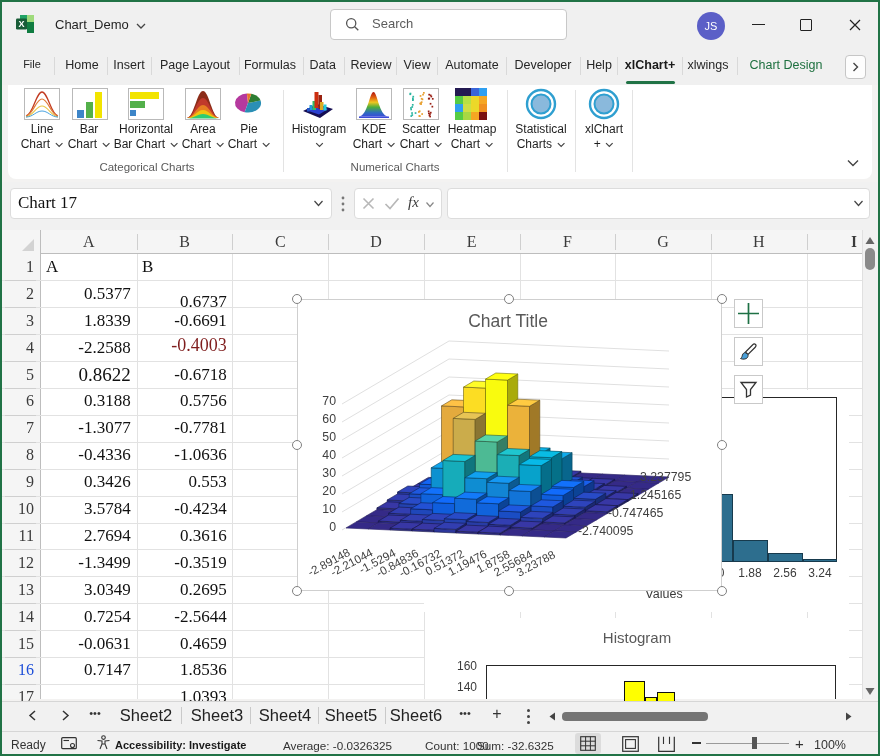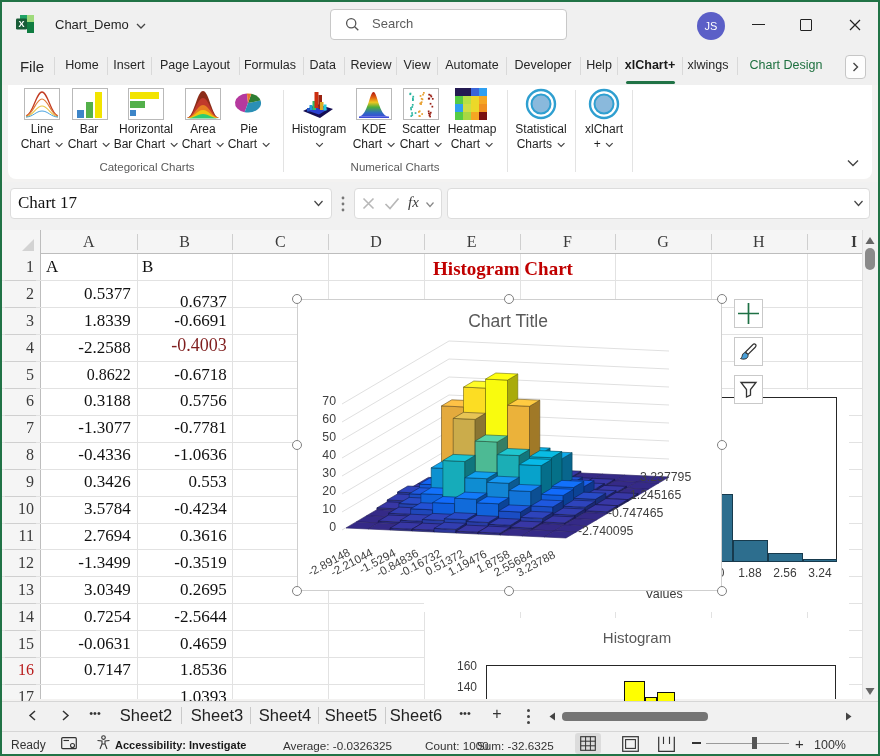--- a/index.html
+++ b/index.html
@@ -22,21 +22,21 @@
       <line x1="9.7" y1="9.7" x2="13.3" y2="13.3" stroke="#555" stroke-width="1.3"></line>
     </svg>
 <div style="position:absolute;left:372px;top:17px;font-family:'Liberation Sans',sans-serif;font-size:13px;color:#5c5c5c;font-weight:400;white-space:nowrap;line-height:1.15;">Search</div>
 <div style="position:absolute;left:697px;top:12px;width:28px;height:28px;background:#5b5fc7;border-radius:50%;color:#fff;font-size:11px;display:flex;align-items:center;justify-content:center;">JS</div>
 <div style="position:absolute;left:752px;top:24px;width:13px;height:1px;background:#222;height:1.4px;"></div>
 <div style="position:absolute;left:800px;top:19px;width:12px;height:12px;border:1.4px solid #222;border-radius:1px;"></div>
 <svg style="position:absolute;left:848px;top:18px" width="14" height="14" viewBox="0 0 14 14">
       <path d="M2 2 L12 12 M12 2 L2 12" stroke="#222" stroke-width="1.2"></path>
     </svg>
 <div style="position:absolute;left:0px;top:48px;width:880px;height:37px;background:#f0f0f0;"></div>
-<div style="position:absolute;left:32px;transform:translateX(-50%);top:58px;font-family:'Liberation Sans',sans-serif;font-size:15px;color:#262626;font-weight:400;white-space:nowrap;line-height:1.15;">File</div>
+<div style="position:absolute;left:32px;transform:translateX(-50%);top:58px;font-family:'Liberation Sans',sans-serif;font-size:11px;color:#262626;font-weight:400;white-space:nowrap;line-height:1.15;">File</div>
 <div style="position:absolute;left:82px;transform:translateX(-50%);top:58px;font-family:'Liberation Sans',sans-serif;font-size:12.5px;color:#262626;font-weight:400;white-space:nowrap;line-height:1.15;">Home</div>
 <div style="position:absolute;left:129px;transform:translateX(-50%);top:58px;font-family:'Liberation Sans',sans-serif;font-size:12.5px;color:#262626;font-weight:400;white-space:nowrap;line-height:1.15;">Insert</div>
 <div style="position:absolute;left:195px;transform:translateX(-50%);top:58px;font-family:'Liberation Sans',sans-serif;font-size:12.5px;color:#262626;font-weight:400;white-space:nowrap;line-height:1.15;">Page Layout</div>
 <div style="position:absolute;left:270px;transform:translateX(-50%);top:58px;font-family:'Liberation Sans',sans-serif;font-size:12.5px;color:#262626;font-weight:400;white-space:nowrap;line-height:1.15;">Formulas</div>
 <div style="position:absolute;left:322.7px;transform:translateX(-50%);top:58px;font-family:'Liberation Sans',sans-serif;font-size:12.5px;color:#262626;font-weight:400;white-space:nowrap;line-height:1.15;">Data</div>
 <div style="position:absolute;left:371px;transform:translateX(-50%);top:58px;font-family:'Liberation Sans',sans-serif;font-size:12.5px;color:#262626;font-weight:400;white-space:nowrap;line-height:1.15;">Review</div>
 <div style="position:absolute;left:417px;transform:translateX(-50%);top:58px;font-family:'Liberation Sans',sans-serif;font-size:12.5px;color:#262626;font-weight:400;white-space:nowrap;line-height:1.15;">View</div>
 <div style="position:absolute;left:472px;transform:translateX(-50%);top:58px;font-family:'Liberation Sans',sans-serif;font-size:12.5px;color:#262626;font-weight:400;white-space:nowrap;line-height:1.15;text-align:right;">Automate</div>
 <div style="position:absolute;left:543px;transform:translateX(-50%);top:58px;font-family:'Liberation Sans',sans-serif;font-size:12.5px;color:#262626;font-weight:400;white-space:nowrap;line-height:1.15;">Developer</div>
 <div style="position:absolute;left:599px;transform:translateX(-50%);top:58px;font-family:'Liberation Sans',sans-serif;font-size:12.5px;color:#262626;font-weight:400;white-space:nowrap;line-height:1.15;">Help</div>
@@ -290,21 +290,21 @@
 <div style="position:absolute;left:0;top:388.0px;width:34px;height:26.9px;font-family:'Liberation Serif',serif;font-size:16px;color:#3b3b3b;text-align:right;display:flex;align-items:center;justify-content:flex-end;">6</div>
 <div style="position:absolute;left:0;top:414.9px;width:34px;height:26.9px;font-family:'Liberation Serif',serif;font-size:16px;color:#3b3b3b;text-align:right;display:flex;align-items:center;justify-content:flex-end;">7</div>
 <div style="position:absolute;left:0;top:441.8px;width:34px;height:26.9px;font-family:'Liberation Serif',serif;font-size:16px;color:#3b3b3b;text-align:right;display:flex;align-items:center;justify-content:flex-end;">8</div>
 <div style="position:absolute;left:0;top:468.7px;width:34px;height:26.9px;font-family:'Liberation Serif',serif;font-size:16px;color:#3b3b3b;text-align:right;display:flex;align-items:center;justify-content:flex-end;">9</div>
 <div style="position:absolute;left:0;top:495.6px;width:34px;height:26.9px;font-family:'Liberation Serif',serif;font-size:16px;color:#3b3b3b;text-align:right;display:flex;align-items:center;justify-content:flex-end;">10</div>
 <div style="position:absolute;left:0;top:522.5px;width:34px;height:26.9px;font-family:'Liberation Serif',serif;font-size:16px;color:#3b3b3b;text-align:right;display:flex;align-items:center;justify-content:flex-end;">11</div>
 <div style="position:absolute;left:0;top:549.4px;width:34px;height:26.9px;font-family:'Liberation Serif',serif;font-size:16px;color:#3b3b3b;text-align:right;display:flex;align-items:center;justify-content:flex-end;">12</div>
 <div style="position:absolute;left:0;top:576.3px;width:34px;height:26.9px;font-family:'Liberation Serif',serif;font-size:16px;color:#3b3b3b;text-align:right;display:flex;align-items:center;justify-content:flex-end;">13</div>
 <div style="position:absolute;left:0;top:603.2px;width:34px;height:26.9px;font-family:'Liberation Serif',serif;font-size:16px;color:#3b3b3b;text-align:right;display:flex;align-items:center;justify-content:flex-end;">14</div>
 <div style="position:absolute;left:0;top:630.1px;width:34px;height:26.9px;font-family:'Liberation Serif',serif;font-size:16px;color:#3b3b3b;text-align:right;display:flex;align-items:center;justify-content:flex-end;">15</div>
-<div style="position:absolute;left:0;top:657.0px;width:34px;height:26.9px;font-family:'Liberation Serif',serif;font-size:16px;color:#b91c1c;text-align:right;display:flex;align-items:center;justify-content:flex-end;">16</div>
+<div style="position:absolute;left:0;top:657.0px;width:34px;height:26.9px;font-family:'Liberation Serif',serif;font-size:16px;color:#1d4ed8;text-align:right;display:flex;align-items:center;justify-content:flex-end;">16</div>
 <div style="position:absolute;left:0;top:683.9px;width:34px;height:26.9px;font-family:'Liberation Serif',serif;font-size:16px;color:#3b3b3b;text-align:right;display:flex;align-items:center;justify-content:flex-end;">17</div>
 <div style="position:absolute;left:136.7px;top:253.5px;width:1px;height:445.5px;background:#e2e2e2;"></div>
     <div style="position:absolute;left:232.4px;top:253.5px;width:1px;height:445.5px;background:#e2e2e2;"></div>
     <div style="position:absolute;left:328.1px;top:253.5px;width:1px;height:445.5px;background:#e2e2e2;"></div>
     <div style="position:absolute;left:423.8px;top:253.5px;width:1px;height:445.5px;background:#e2e2e2;"></div>
     <div style="position:absolute;left:519.5px;top:253.5px;width:1px;height:445.5px;background:#e2e2e2;"></div>
     <div style="position:absolute;left:615.2px;top:253.5px;width:1px;height:445.5px;background:#e2e2e2;"></div>
     <div style="position:absolute;left:710.9px;top:253.5px;width:1px;height:445.5px;background:#e2e2e2;"></div>
     <div style="position:absolute;left:806.6px;top:253.5px;width:1px;height:445.5px;background:#e2e2e2;"></div>
     <div style="position:absolute;left:0px;top:280.4px;width:862px;height:1px;background:#e2e2e2;"></div>
@@ -348,21 +348,21 @@
     <div style="position:absolute;left:5px;top:657.0px;width:31.0px;height:1px;background:#cfcfcf;"></div>
     <div style="position:absolute;left:5px;top:683.9px;width:31.0px;height:1px;background:#cfcfcf;"></div>
 <div style="position:absolute;left:46px;top:253.5px;width:90px;height:26.9px;font-family:'Liberation Serif',serif;font-size:17px;color:#111;display:flex;align-items:center;">A</div>
 <div style="position:absolute;left:142px;top:253.5px;width:90px;height:26.9px;font-family:'Liberation Serif',serif;font-size:17px;color:#111;display:flex;align-items:center;">B</div>
 <div style="position:absolute;left:41px;top:280.4px;width:89.7px;height:26.9px;font-family:'Liberation Serif',serif;font-size:17px;color:#111;display:flex;align-items:center;justify-content:flex-end;">0.5377</div>
 <div style="position:absolute;left:137px;top:280.4px;width:89.7px;height:26.9px;font-family:'Liberation Serif',serif;font-size:17px;color:#111;display:flex;align-items:center;justify-content:flex-end;margin-top:8px;">0.6737</div>
 <div style="position:absolute;left:41px;top:307.3px;width:89.7px;height:26.9px;font-family:'Liberation Serif',serif;font-size:17px;color:#111;display:flex;align-items:center;justify-content:flex-end;">1.8339</div>
 <div style="position:absolute;left:137px;top:307.3px;width:89.7px;height:26.9px;font-family:'Liberation Serif',serif;font-size:17px;color:#111;display:flex;align-items:center;justify-content:flex-end;">-0.6691</div>
 <div style="position:absolute;left:41px;top:334.2px;width:89.7px;height:26.9px;font-family:'Liberation Serif',serif;font-size:17px;color:#111;display:flex;align-items:center;justify-content:flex-end;">-2.2588</div>
 <div style="position:absolute;left:137px;top:332px;width:89.7px;height:26.9px;font-family:'Liberation Serif',serif;font-size:18px;color:#7f1d1d;display:flex;align-items:center;justify-content:flex-end;">-0.4003</div>
-<div style="position:absolute;left:41px;top:361.1px;width:89.7px;height:26.9px;font-family:'Liberation Serif',serif;font-size:16px;color:#111;display:flex;align-items:center;justify-content:flex-end;">0.8622</div>
+<div style="position:absolute;left:41px;top:361.1px;width:89.7px;height:26.9px;font-family:'Liberation Serif',serif;font-size:19px;color:#111;display:flex;align-items:center;justify-content:flex-end;">0.8622</div>
 <div style="position:absolute;left:137px;top:361.1px;width:89.7px;height:26.9px;font-family:'Liberation Serif',serif;font-size:17px;color:#111;display:flex;align-items:center;justify-content:flex-end;">-0.6718</div>
 <div style="position:absolute;left:41px;top:388.0px;width:89.7px;height:26.9px;font-family:'Liberation Serif',serif;font-size:17px;color:#111;display:flex;align-items:center;justify-content:flex-end;">0.3188</div>
 <div style="position:absolute;left:137px;top:388.0px;width:89.7px;height:26.9px;font-family:'Liberation Serif',serif;font-size:17px;color:#111;display:flex;align-items:center;justify-content:flex-end;">0.5756</div>
 <div style="position:absolute;left:41px;top:414.9px;width:89.7px;height:26.9px;font-family:'Liberation Serif',serif;font-size:17px;color:#111;display:flex;align-items:center;justify-content:flex-end;">-1.3077</div>
 <div style="position:absolute;left:137px;top:414.9px;width:89.7px;height:26.9px;font-family:'Liberation Serif',serif;font-size:17px;color:#111;display:flex;align-items:center;justify-content:flex-end;">-0.7781</div>
 <div style="position:absolute;left:41px;top:441.8px;width:89.7px;height:26.9px;font-family:'Liberation Serif',serif;font-size:17px;color:#111;display:flex;align-items:center;justify-content:flex-end;">-0.4336</div>
 <div style="position:absolute;left:137px;top:441.8px;width:89.7px;height:26.9px;font-family:'Liberation Serif',serif;font-size:17px;color:#111;display:flex;align-items:center;justify-content:flex-end;">-1.0636</div>
 <div style="position:absolute;left:41px;top:468.7px;width:89.7px;height:26.9px;font-family:'Liberation Serif',serif;font-size:17px;color:#111;display:flex;align-items:center;justify-content:flex-end;">0.3426</div>
 <div style="position:absolute;left:137px;top:468.7px;width:89.7px;height:26.9px;font-family:'Liberation Serif',serif;font-size:17px;color:#111;display:flex;align-items:center;justify-content:flex-end;">0.553</div>
 <div style="position:absolute;left:41px;top:495.6px;width:89.7px;height:26.9px;font-family:'Liberation Serif',serif;font-size:17px;color:#111;display:flex;align-items:center;justify-content:flex-end;">3.5784</div>
@@ -374,21 +374,20 @@
 <div style="position:absolute;left:41px;top:576.3px;width:89.7px;height:26.9px;font-family:'Liberation Serif',serif;font-size:17px;color:#111;display:flex;align-items:center;justify-content:flex-end;">3.0349</div>
 <div style="position:absolute;left:137px;top:576.3px;width:89.7px;height:26.9px;font-family:'Liberation Serif',serif;font-size:17px;color:#111;display:flex;align-items:center;justify-content:flex-end;">0.2695</div>
 <div style="position:absolute;left:41px;top:603.2px;width:89.7px;height:26.9px;font-family:'Liberation Serif',serif;font-size:17px;color:#111;display:flex;align-items:center;justify-content:flex-end;">0.7254</div>
 <div style="position:absolute;left:137px;top:603.2px;width:89.7px;height:26.9px;font-family:'Liberation Serif',serif;font-size:17px;color:#111;display:flex;align-items:center;justify-content:flex-end;">-2.5644</div>
 <div style="position:absolute;left:41px;top:630.1px;width:89.7px;height:26.9px;font-family:'Liberation Serif',serif;font-size:17px;color:#111;display:flex;align-items:center;justify-content:flex-end;">-0.0631</div>
 <div style="position:absolute;left:137px;top:630.1px;width:89.7px;height:26.9px;font-family:'Liberation Serif',serif;font-size:17px;color:#111;display:flex;align-items:center;justify-content:flex-end;">0.4659</div>
 <div style="position:absolute;left:41px;top:657.0px;width:89.7px;height:26.9px;font-family:'Liberation Serif',serif;font-size:17px;color:#111;display:flex;align-items:center;justify-content:flex-end;">0.7147</div>
 <div style="position:absolute;left:137px;top:657.0px;width:89.7px;height:26.9px;font-family:'Liberation Serif',serif;font-size:17px;color:#111;display:flex;align-items:center;justify-content:flex-end;">1.8536</div>
 <div style="position:absolute;left:41px;top:683.9px;width:89.7px;height:26.9px;font-family:'Liberation Serif',serif;font-size:17px;color:#111;display:flex;align-items:center;justify-content:flex-end;margin-top:32px;">0.205</div>
 <div style="position:absolute;left:137px;top:683.9px;width:89.7px;height:26.9px;font-family:'Liberation Serif',serif;font-size:17px;color:#111;display:flex;align-items:center;justify-content:flex-end;">1.0393</div>
-<div style="position:absolute;left:503px;top:258px;transform:translateX(-50%);font-family:'Liberation Serif',serif;font-size:19px;font-weight:bold;color:#c00000;white-space:nowrap;">Histogram Chart</div>
 <div style="position:absolute;left:424px;top:390px;width:425px;height:222px;background:#fff;"></div>
 <div style="position:absolute;left:510px;top:397px;width:327px;height:1.3px;background:#262626;"></div>
 <div style="position:absolute;left:836px;top:397px;width:1.3px;height:165px;background:#262626;"></div>
 <div style="position:absolute;left:510px;top:561px;width:327px;height:1.3px;background:#262626;"></div>
 <div style="position:absolute;left:698px;top:493.5px;width:35px;height:68.5px;background:#2d6e8e;border:1px solid #173a4d;"></div>
 <div style="position:absolute;left:733px;top:540.3px;width:35px;height:21.700000000000045px;background:#2d6e8e;border:1px solid #173a4d;"></div>
 <div style="position:absolute;left:768px;top:553.1px;width:35px;height:8.899999999999977px;background:#2d6e8e;border:1px solid #173a4d;"></div>
 <div style="position:absolute;left:803px;top:558.7px;width:34px;height:3.2999999999999545px;background:#2d6e8e;border:1px solid #173a4d;"></div>
 <div style="position:absolute;left:750px;transform:translateX(-50%);top:567px;font-family:'Liberation Sans',sans-serif;font-size:12px;color:#3b3b3b;font-weight:400;white-space:nowrap;line-height:1.15;">1.88</div>
 <div style="position:absolute;left:785px;transform:translateX(-50%);top:567px;font-family:'Liberation Sans',sans-serif;font-size:12px;color:#3b3b3b;font-weight:400;white-space:nowrap;line-height:1.15;">2.56</div>

